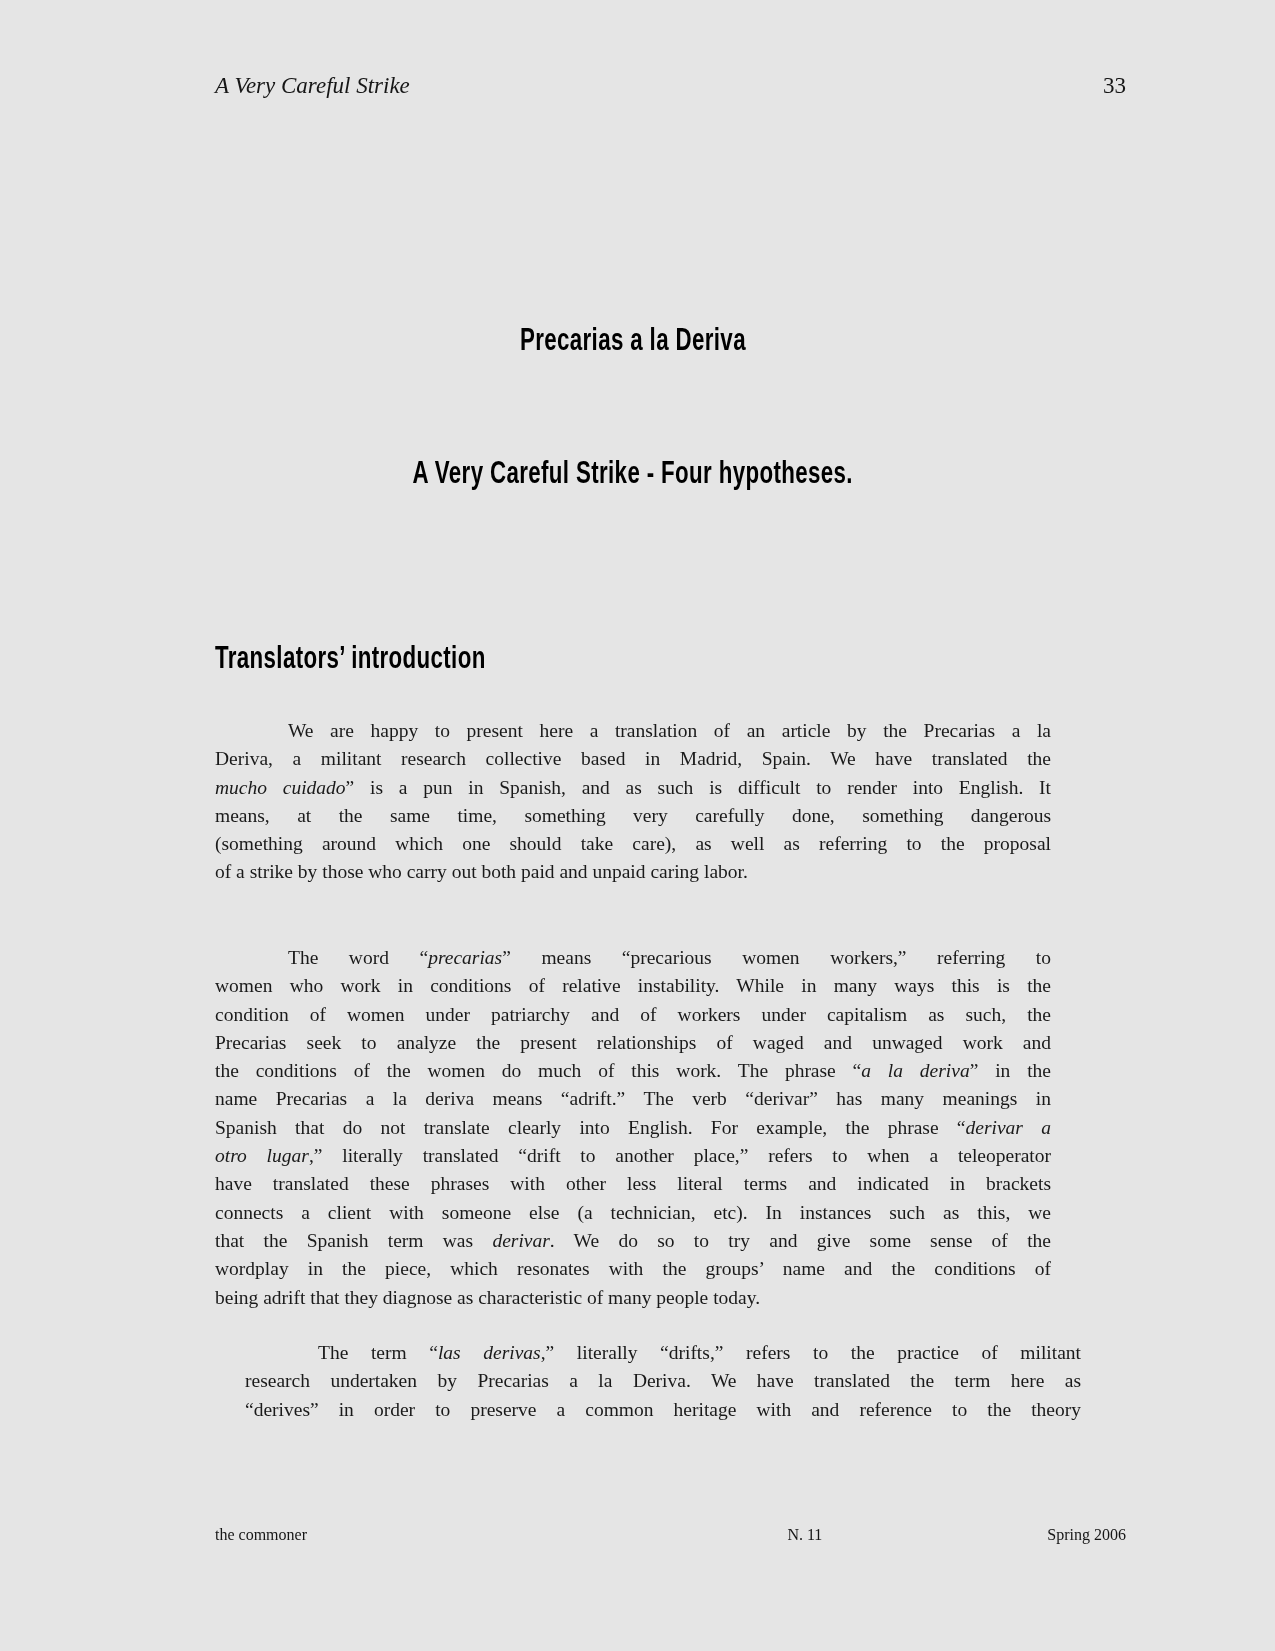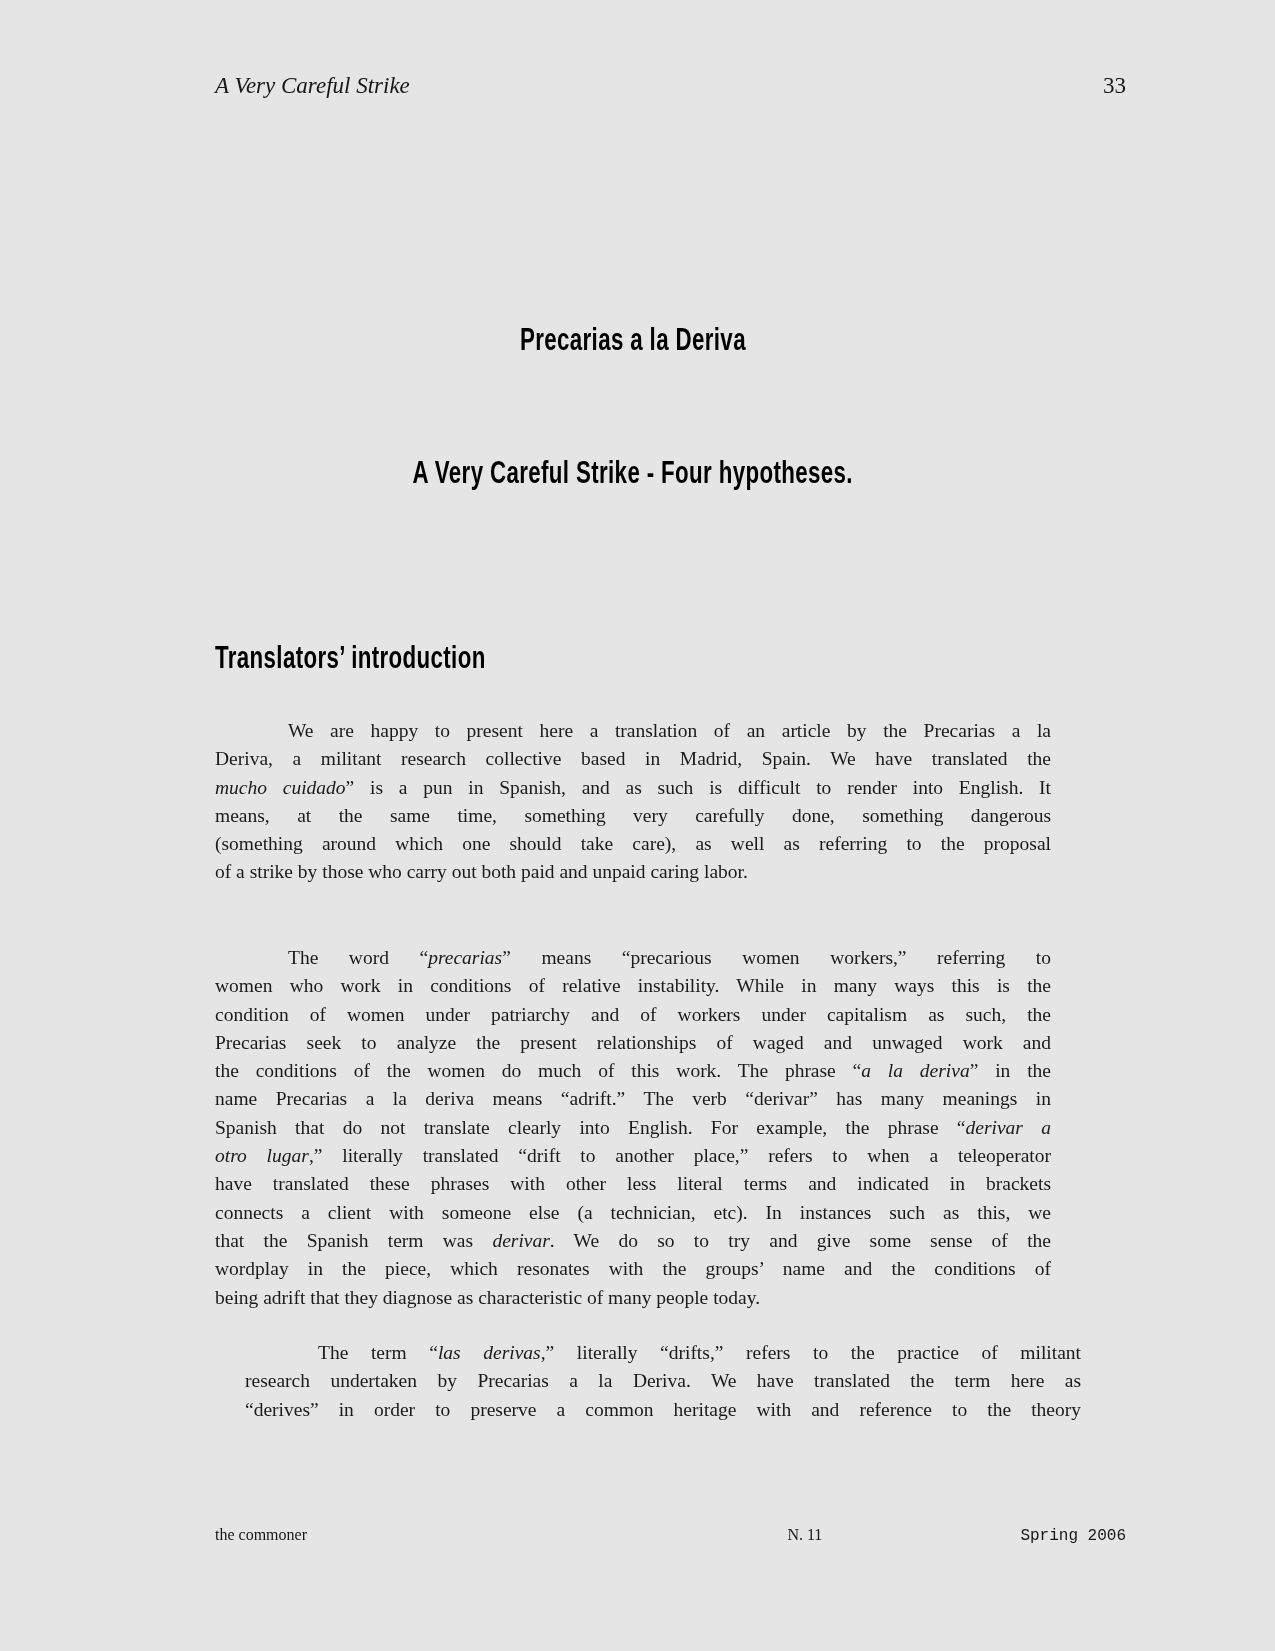--- a/index.html
+++ b/index.html
@@ -90,21 +90,21 @@
     top: 1523px;
     left: 215px;
     right: 149px;
     display: flex;
     align-items: baseline;
     font-size: 16px;
     line-height: 23px;
   }
   .footer-left  { flex: 1; text-align: left; }
   .footer-center{ flex: 1; text-align: right; }
-  .footer-right { flex: 1; text-align: right; font-family: Liberation Mono, monospace; }
+  .footer-right { flex: 1; text-align: right; }
 </style>
 </head>
 <body>
 
 <div class="page">
 
   <div class="running-header">
     <span class="running-title">A Very Careful Strike</span>
     <span class="page-number">33</span>
   </div>

